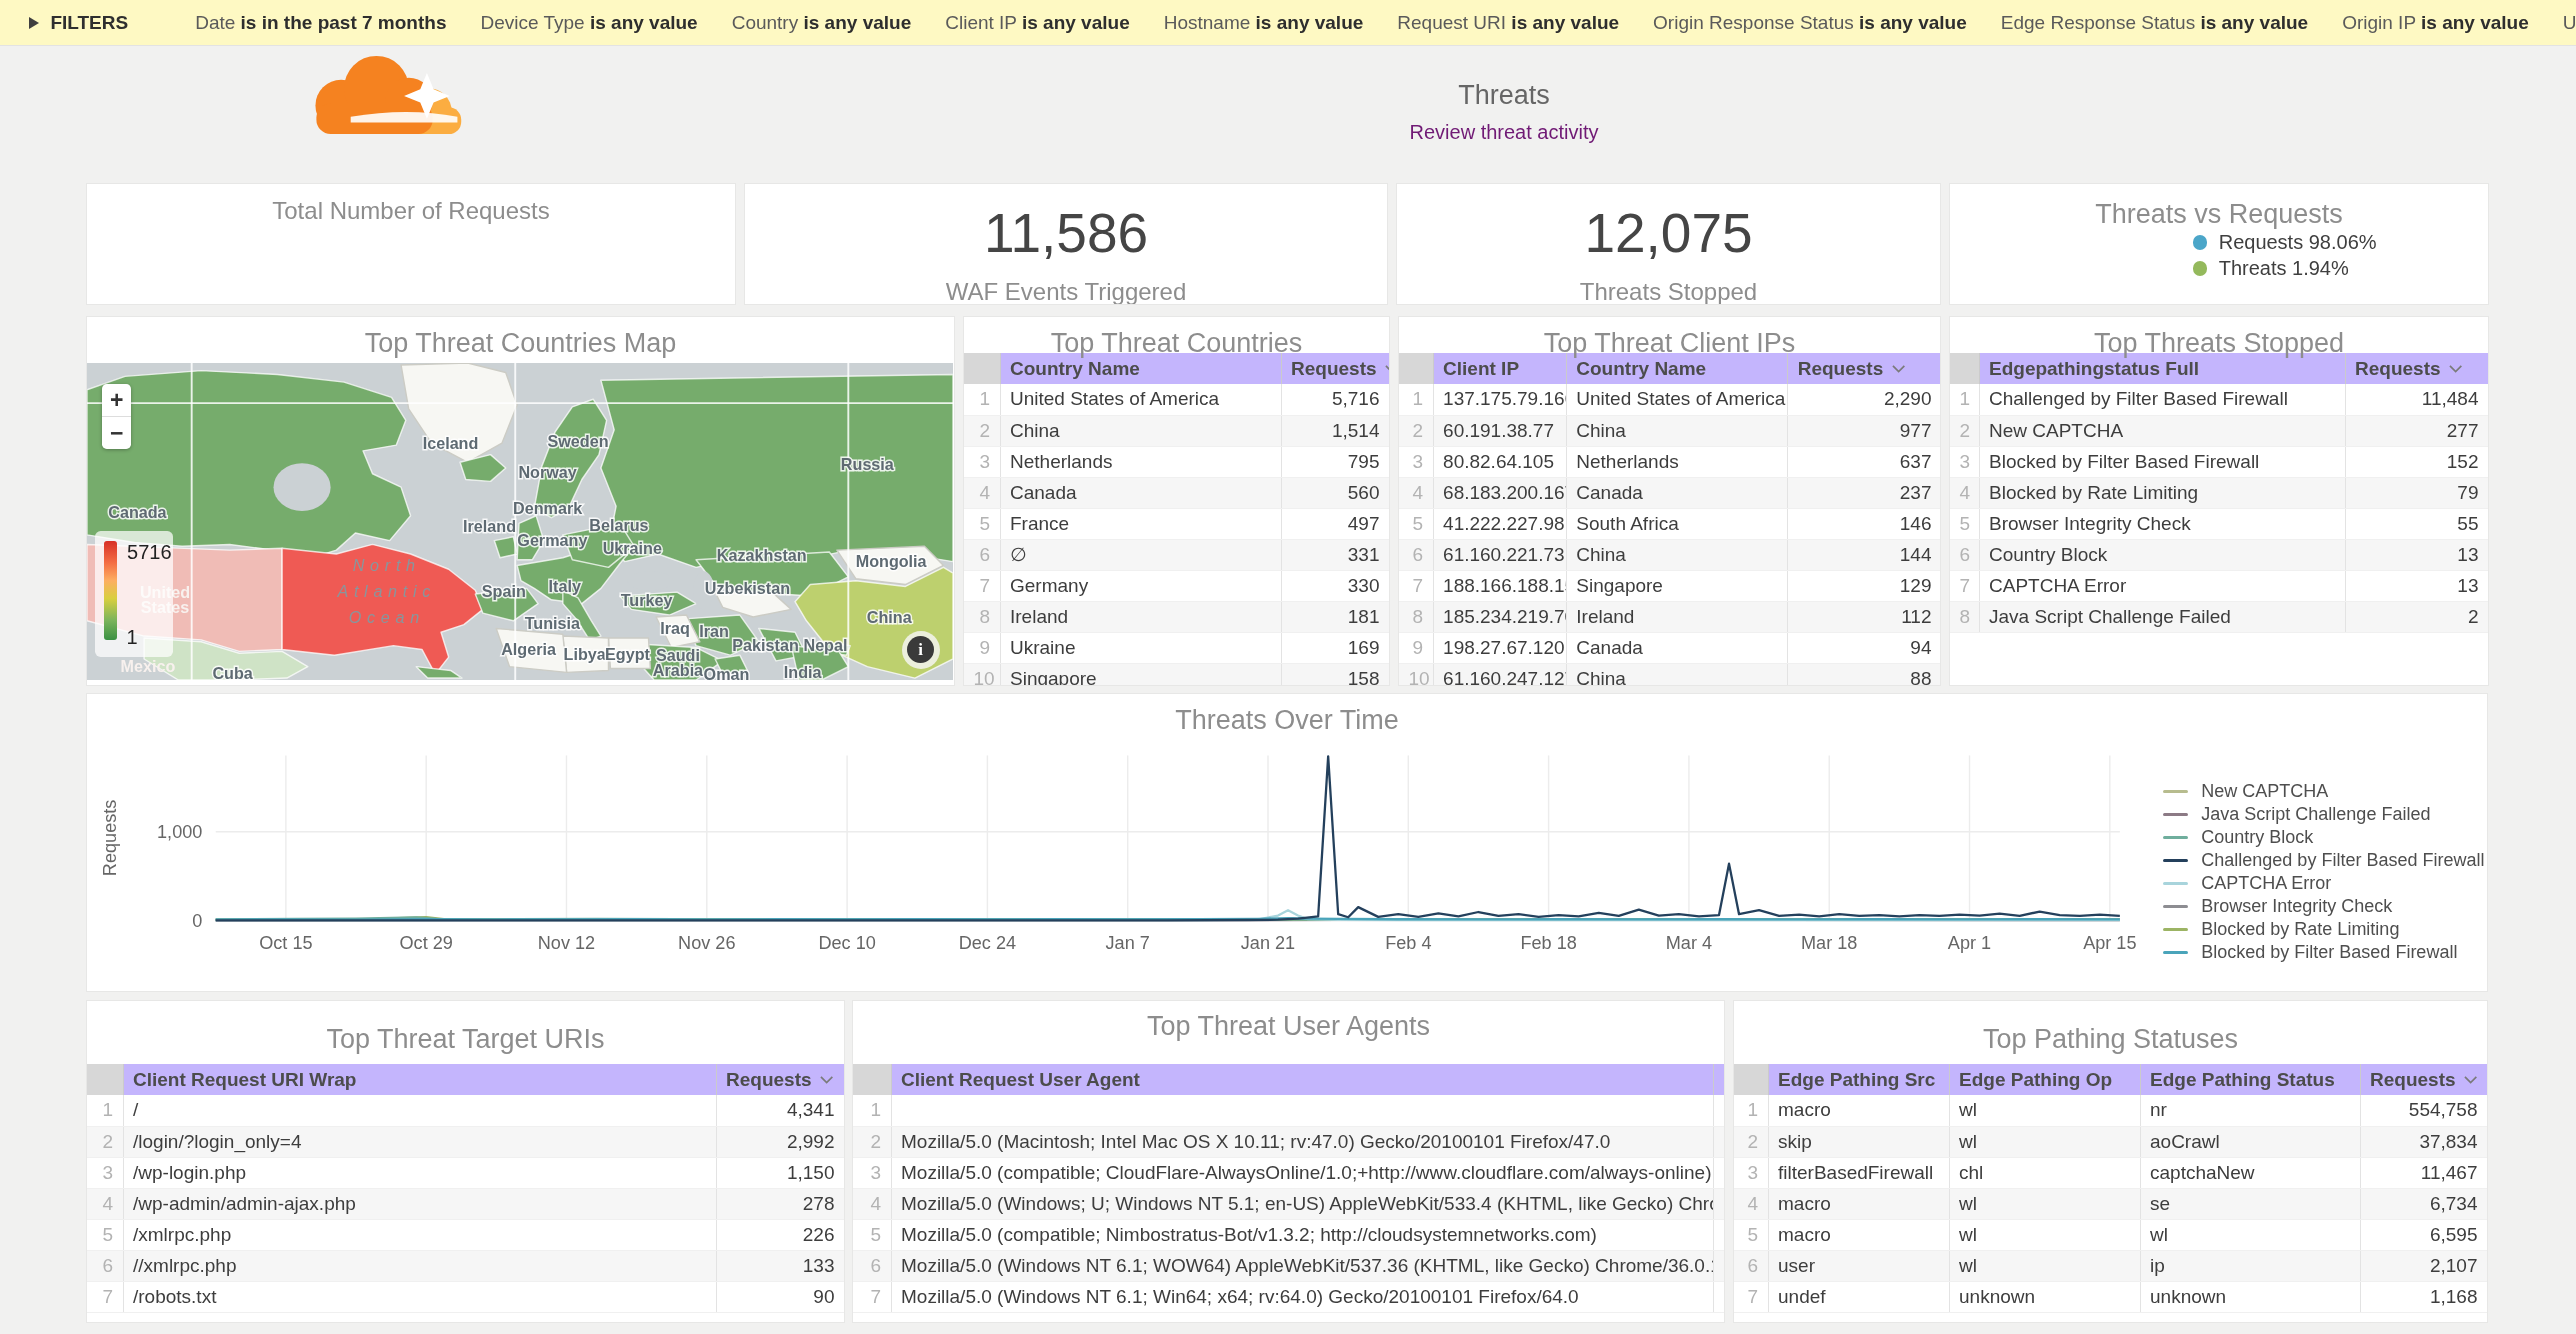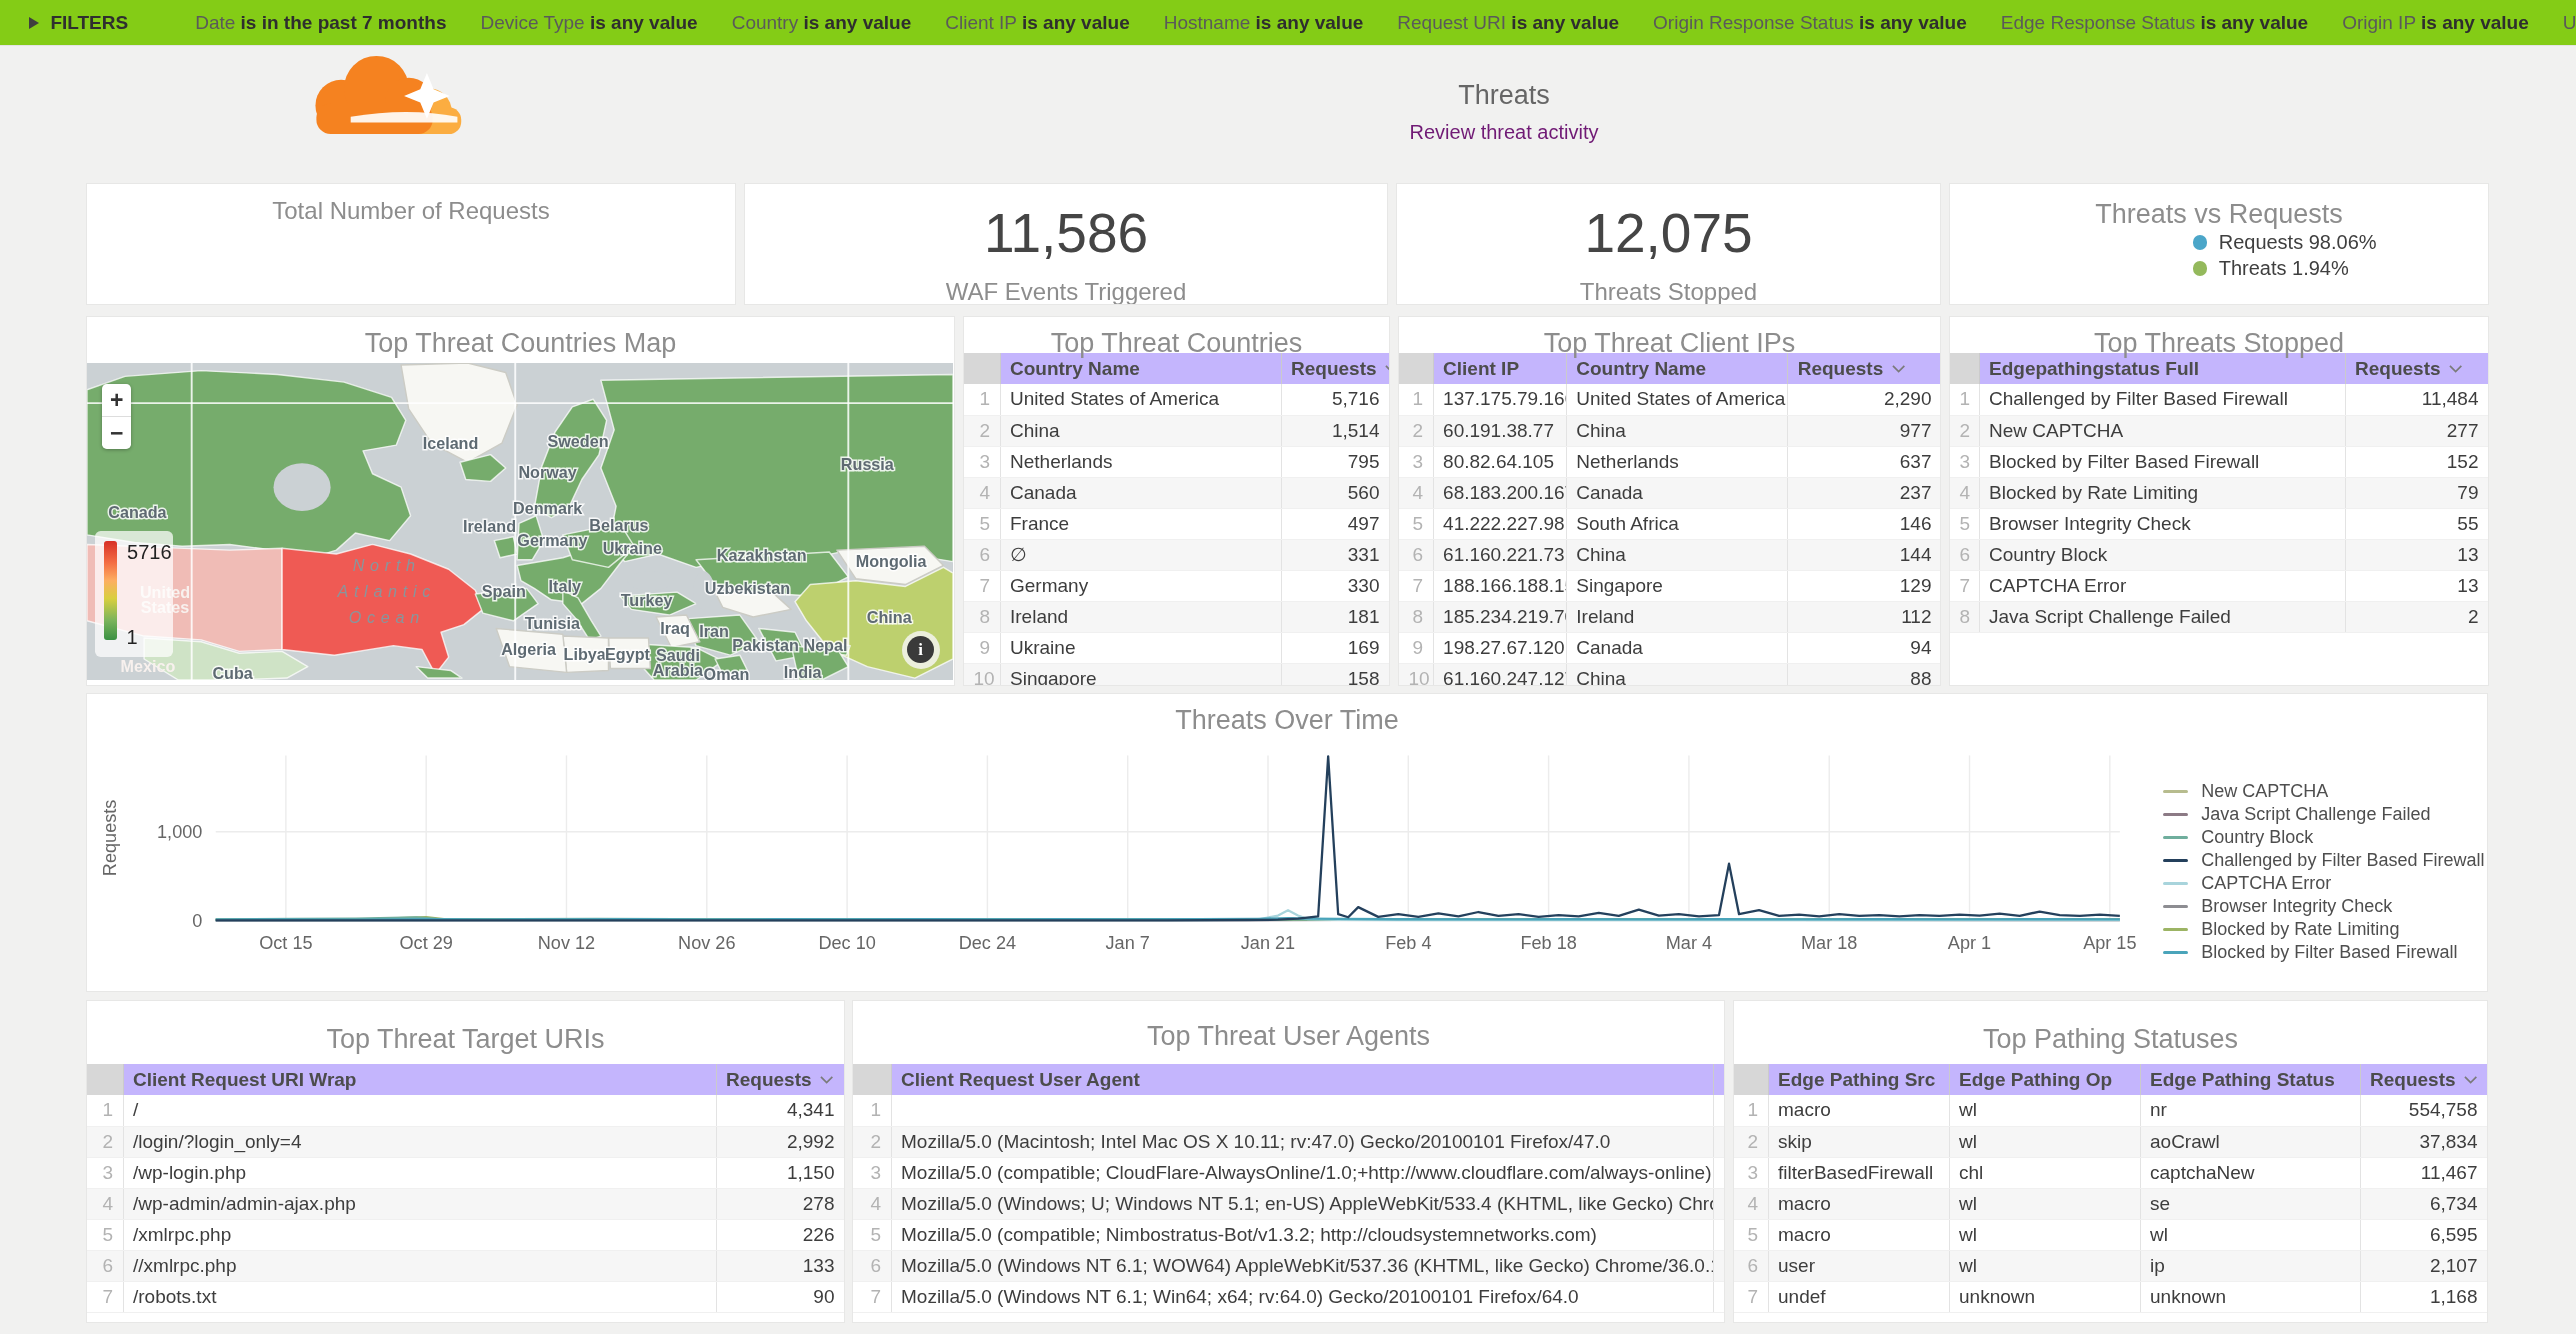--- a/index.html
+++ b/index.html
@@ -1,19 +1,19 @@
 <!DOCTYPE html>
 <html><head>
 <meta charset="utf-8">
 <style>
   html,body{margin:0;padding:0}
   body{width:2576px;height:1335px;background:#f1f1f0;font-family:"Liberation Sans","DejaVu Sans",sans-serif;
        position:relative;overflow:hidden;color:#3d3d3d}
   
-  .filterbar{position:absolute;top:0;left:0;width:2576px;height:46px;background:#84cc16;border-bottom:1px solid #e3e3e3;
+  .filterbar{position:absolute;top:0;left:0;width:2576px;height:46px;background:#fef9c3;border-bottom:1px solid #e3e3e3;
              display:flex;align-items:center;padding-left:29px;box-sizing:border-box;white-space:nowrap;overflow:hidden;z-index:9}
   .filters-label{display:flex;align-items:center;gap:11.4px;font-weight:bold;font-size:19px;color:#2f2f2f;margin-right:67px;flex:none}
   .tri{width:0;height:0;border-left:10.5px solid #3f3f3f;border-top:6.7px solid transparent;border-bottom:6.7px solid transparent}
   .filter-item{font-size:19px;color:#5a5a5a;margin-right:34px;flex:none}
   .filter-item b{color:#2e2e2e}
   
   .logo{position:absolute;left:97px;top:48px;width:400px}
   .logo svg{display:block;margin-left:187px}
   .brand{font-size:45px;font-weight:bold;letter-spacing:2.9px;color:#3e3e41;line-height:1;margin-top:-3.8px}
   .brand sup{font-size:15.3px;vertical-align:17px}
@@ -584,21 +584,21 @@
           <tr>
             <td class="idx">7</td>
             <td>/robots.txt</td>
             <td class="num">90</td>
           </tr>
         </tbody>
       </table>
     </div>
 </div>
 <div class="panel" style="left:852px;top:1000px;width:873px;height:323px">
-  <div class="ptitle" style="padding-top:20px;height:63px">Top Threat User Agents</div>
+  <div class="ptitle" style="padding-top:10px;height:63px">Top Threat User Agents</div>
   <div>
       <table style="width: 974px;">
         <colgroup>
           <col style="width: 38px;">
           <col style="width: 822px;">
           <col style="width: 114px;">
         </colgroup>
         <thead>
           <tr>
             <th class="idx"></th>

